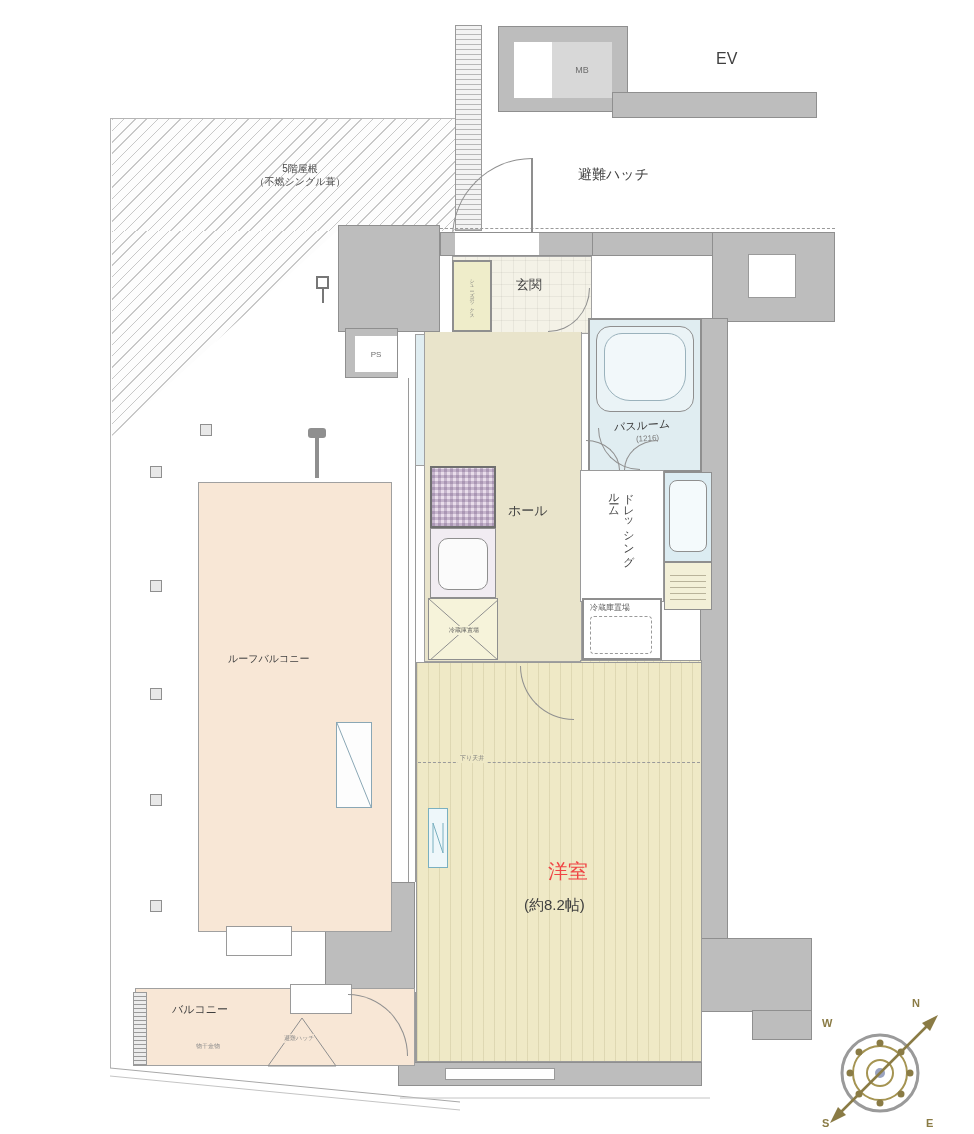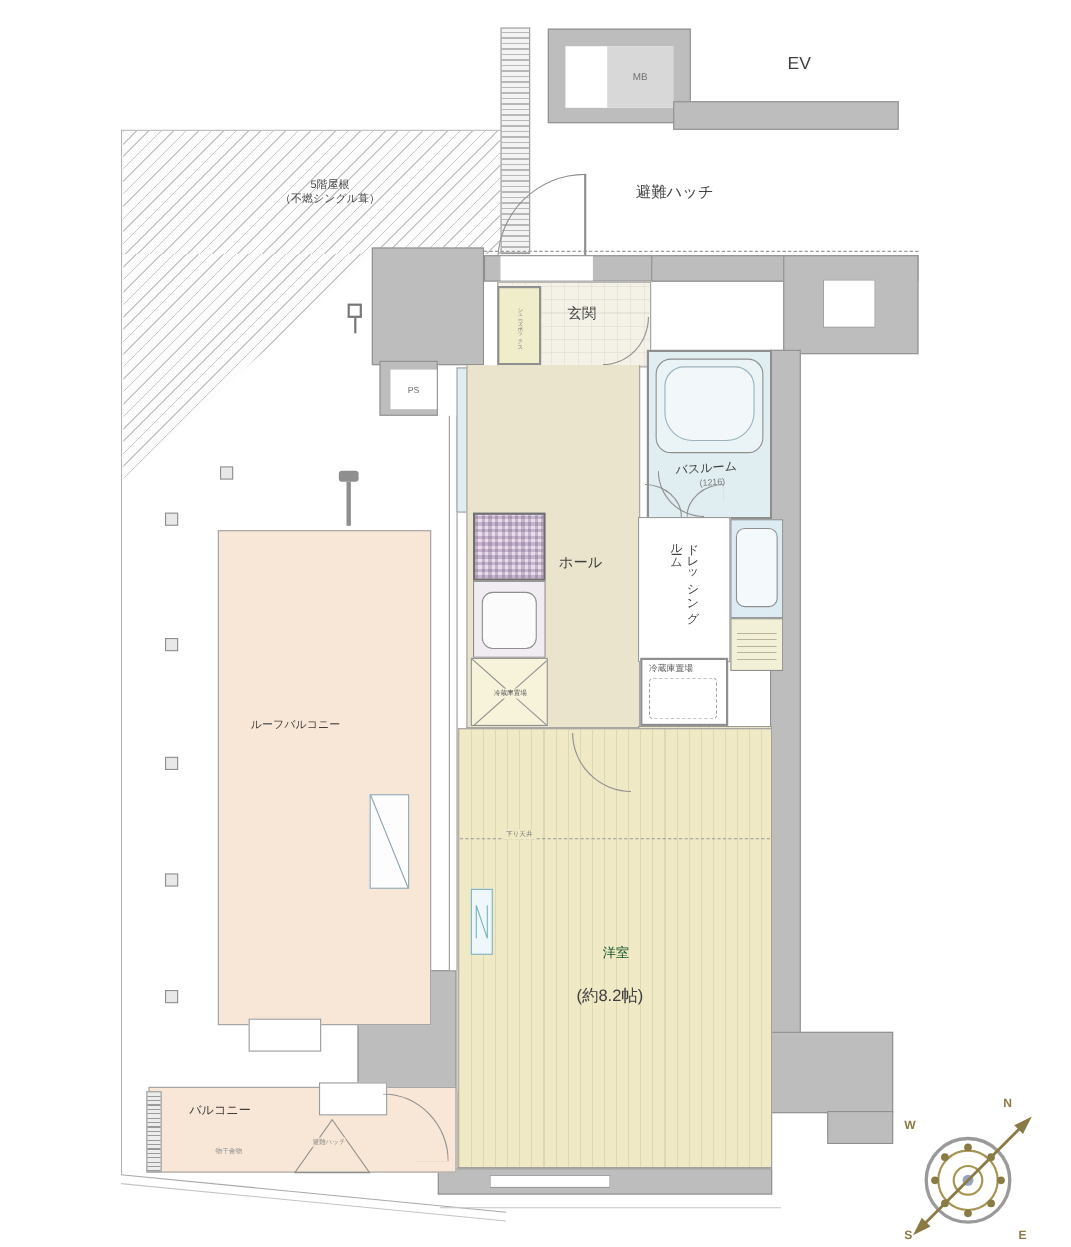--- a/index.html
+++ b/index.html
@@ -146,21 +146,21 @@
   </div>
   <svg class="abs" style="left:580px;top:660px;" width="122" height="136">
     <line x1="80" y1="2" x2="120" y2="28" stroke="#8f8f8f" stroke-width="1"></line>
     <line x1="2" y1="132" x2="118" y2="100" stroke="#8f8f8f" stroke-width="1"></line>
     <line x1="2" y1="100" x2="120" y2="100" stroke="#b9b39a" stroke-width="1"></line>
   </svg>
 
   <div class="abs tatami" style="left:416px;top:662px;width:286px;height:400px;border:1px solid #9a9a9a;"></div>
   <div class="abs dashline" style="left:418px;top:762px;width:282px;height:1px;"></div>
   <div class="lbl" style="left:458px;top:754px;font-size:6px;color:#7a7a7a;background:#efe9c6;padding:0 2px;">下り天井</div>
-  <div class="lbl" style="left:548px;top:858px;font-size:12px;color:#14532d;">洋室</div>
+  <div class="lbl" style="left:548px;top:858px;font-size:20px;color:#ef4444;">洋室</div>
   <div class="lbl" style="left:524px;top:896px;font-size:15px;color:#3f3f3f;">(約8.2帖)</div>
   <div class="abs arc-bl" style="left:520px;top:666px;width:54px;height:54px;"></div>
   <div class="abs" style="left:428px;top:808px;width:20px;height:60px;border:1px solid #7ab0c0;background:#eef7fa;"></div>
   <svg class="abs" style="left:428px;top:808px;" width="20" height="60">
     <path d="M5 45 L5 15 L15 45 L15 15" stroke="#7ab0c0" fill="none" stroke-width="1"></path>
   </svg>
 
   <div class="abs peach thin" style="left:198px;top:482px;width:194px;height:450px;"></div>
   <div class="lbl" style="left:228px;top:652px;font-size:10px;color:#3f3f3f;">ルーフバルコニー</div>
   <div class="abs" style="left:336px;top:722px;width:36px;height:86px;border:1px solid #8aa7b5;background:#fdfdfd;"></div>

